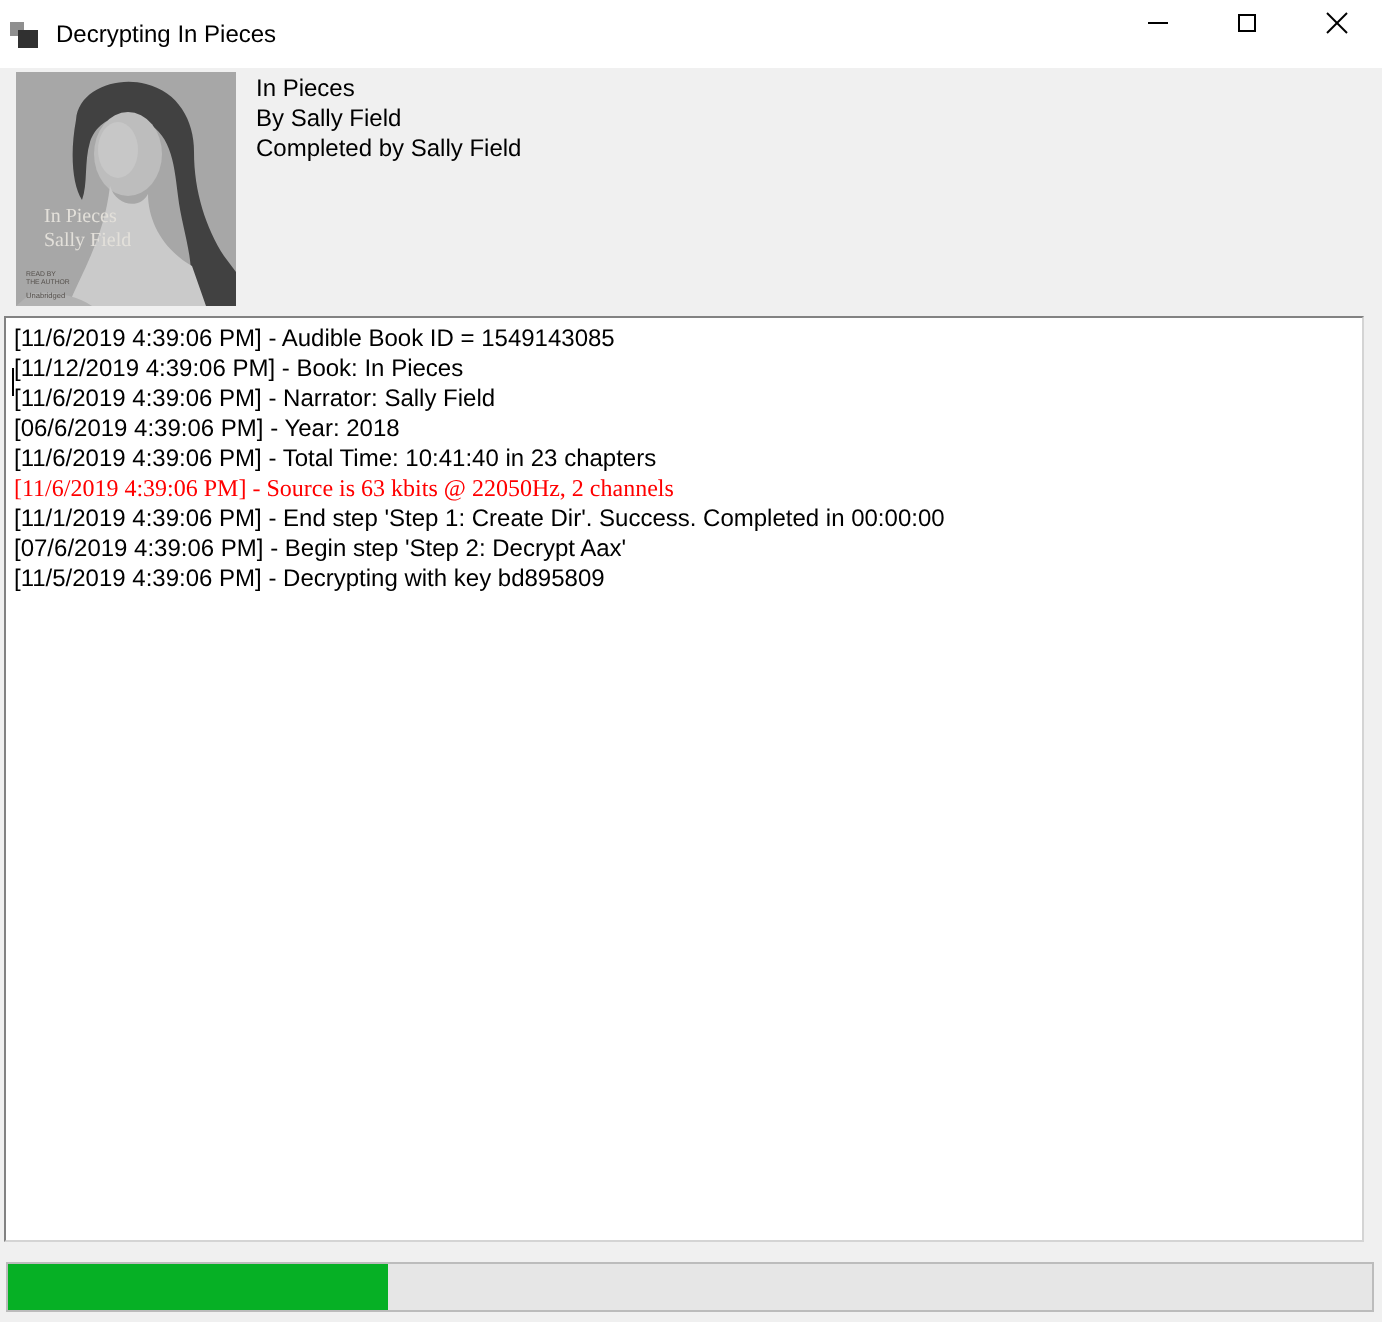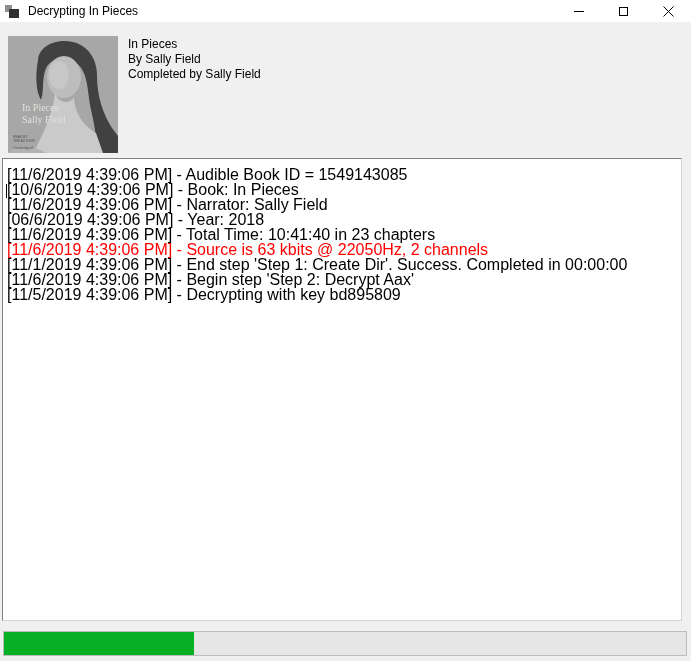--- a/index.html
+++ b/index.html
@@ -7,21 +7,21 @@
   body {
     width: 691px; height: 661px;
     position: relative; overflow: hidden;
     background: #f0f0f0;
     font-family: "Liberation Sans", sans-serif;
     color: #000;
   }
   
   .titlebar {
     position: absolute; top: 0; left: 0;
-    width: 691px; height: 22px;
+    width: 691px; height: 34px;
     background: #ffffff;
     display: flex; align-items: center;
   }
   .app-icon { position: relative; width: 15px; height: 15px; margin-left: 5px; flex: 0 0 auto; }
   .app-icon .sq-light { position: absolute; left: 0; top: 1px; width: 7px; height: 7px; background: #8f8f8f; }
   .app-icon .sq-dark  { position: absolute; left: 4px; top: 5px; width: 10px; height: 9px; background: #303030; }
   .title-text { margin-left: 8px; font-size: 12px; line-height: 22px; white-space: nowrap; }
   .caption-buttons { margin-left: auto; display: flex; height: 100%; }
   .cap-btn { width: 45px; height: 22px; display: flex; align-items: center; justify-content: center; background: #ffffff; }
   .glyph-min { width: 10px; height: 1px; background: #000; display: block; }
@@ -39,27 +39,27 @@
     position: absolute; left: 128px; top: 37px;
     font-size: 12px; line-height: 15px;
   }
   
   .log {
     position: absolute; left: 2px; top: 158px;
     width: 680px; height: 463px;
     background: #ffffff;
     border: 1px solid;
     border-color: #828282 #d4d4d4 #d4d4d4 #828282;
-    padding: 8px 4px;
-    font-size: 16px; line-height: 15px;
+    padding: 3px 4px;
+    font-size: 12px; line-height: 15px;
     overflow: hidden;
     cursor: text;
   }
   .log-line { height: 15px; white-space: pre; }
-  .log-line.error { color: var(--error-color, #ff0000); }
+  .log-line.error { color: var(--error-color, #ff0000); font-family: Liberation Serif, serif; }
   .caret {
     position: absolute; left: 6px; top: 184px;
     width: 1px; height: 14px; background: #000;
   }
   
   .progress {
     position: absolute; left: 3px; top: 631px;
     width: 684px; height: 25px;
     background: #e6e6e6;
     border: 1px solid #bcbcbc;
@@ -115,36 +115,36 @@
 <div class="book-info">
   <div>In Pieces</div>
   <div>By Sally Field</div>
   <div>Completed by Sally Field</div>
 </div>
 
 <div class="log">
 
     <div class="log-line">[11/6/2019 4:39:06 PM] - Audible Book ID = 1549143085</div>
 
-    <div class="log-line">[10/6/2019 4:39:06 PM] - Book: In Pieces</div>
+    <div class="log-line">[11/12/2019 4:39:06 PM] - Book: In Pieces</div>
 
 
     <div class="log-line">[11/6/2019 4:39:06 PM] - Narrator: Sally Field</div>
 
     <div class="log-line">[06/6/2019 4:39:06 PM] - Year: 2018</div>
 
     <div class="log-line">[11/6/2019 4:39:06 PM] - Total Time: 10:41:40 in 23 chapters</div>
 
     <div class="log-line error">[11/6/2019 4:39:06 PM] - Source is 63 kbits @ 22050Hz, 2 channels</div>
 
 
 
     <div class="log-line">[11/1/2019 4:39:06 PM] - End step 'Step 1: Create Dir'. Success. Completed in 00:00:00</div>
 
-    <div class="log-line">[11/6/2019 4:39:06 PM] - Begin step 'Step 2: Decrypt Aax'</div>
+    <div class="log-line">[07/6/2019 4:39:06 PM] - Begin step 'Step 2: Decrypt Aax'</div>
 
     <div class="log-line">[11/5/2019 4:39:06 PM] - Decrypting with key bd895809</div>
   </div>
 <div class="caret"></div>
 
 <div class="progress">
   <div class="progress-fill" style="width: 27.9%;"></div>
 </div>
 
 </body></html>

